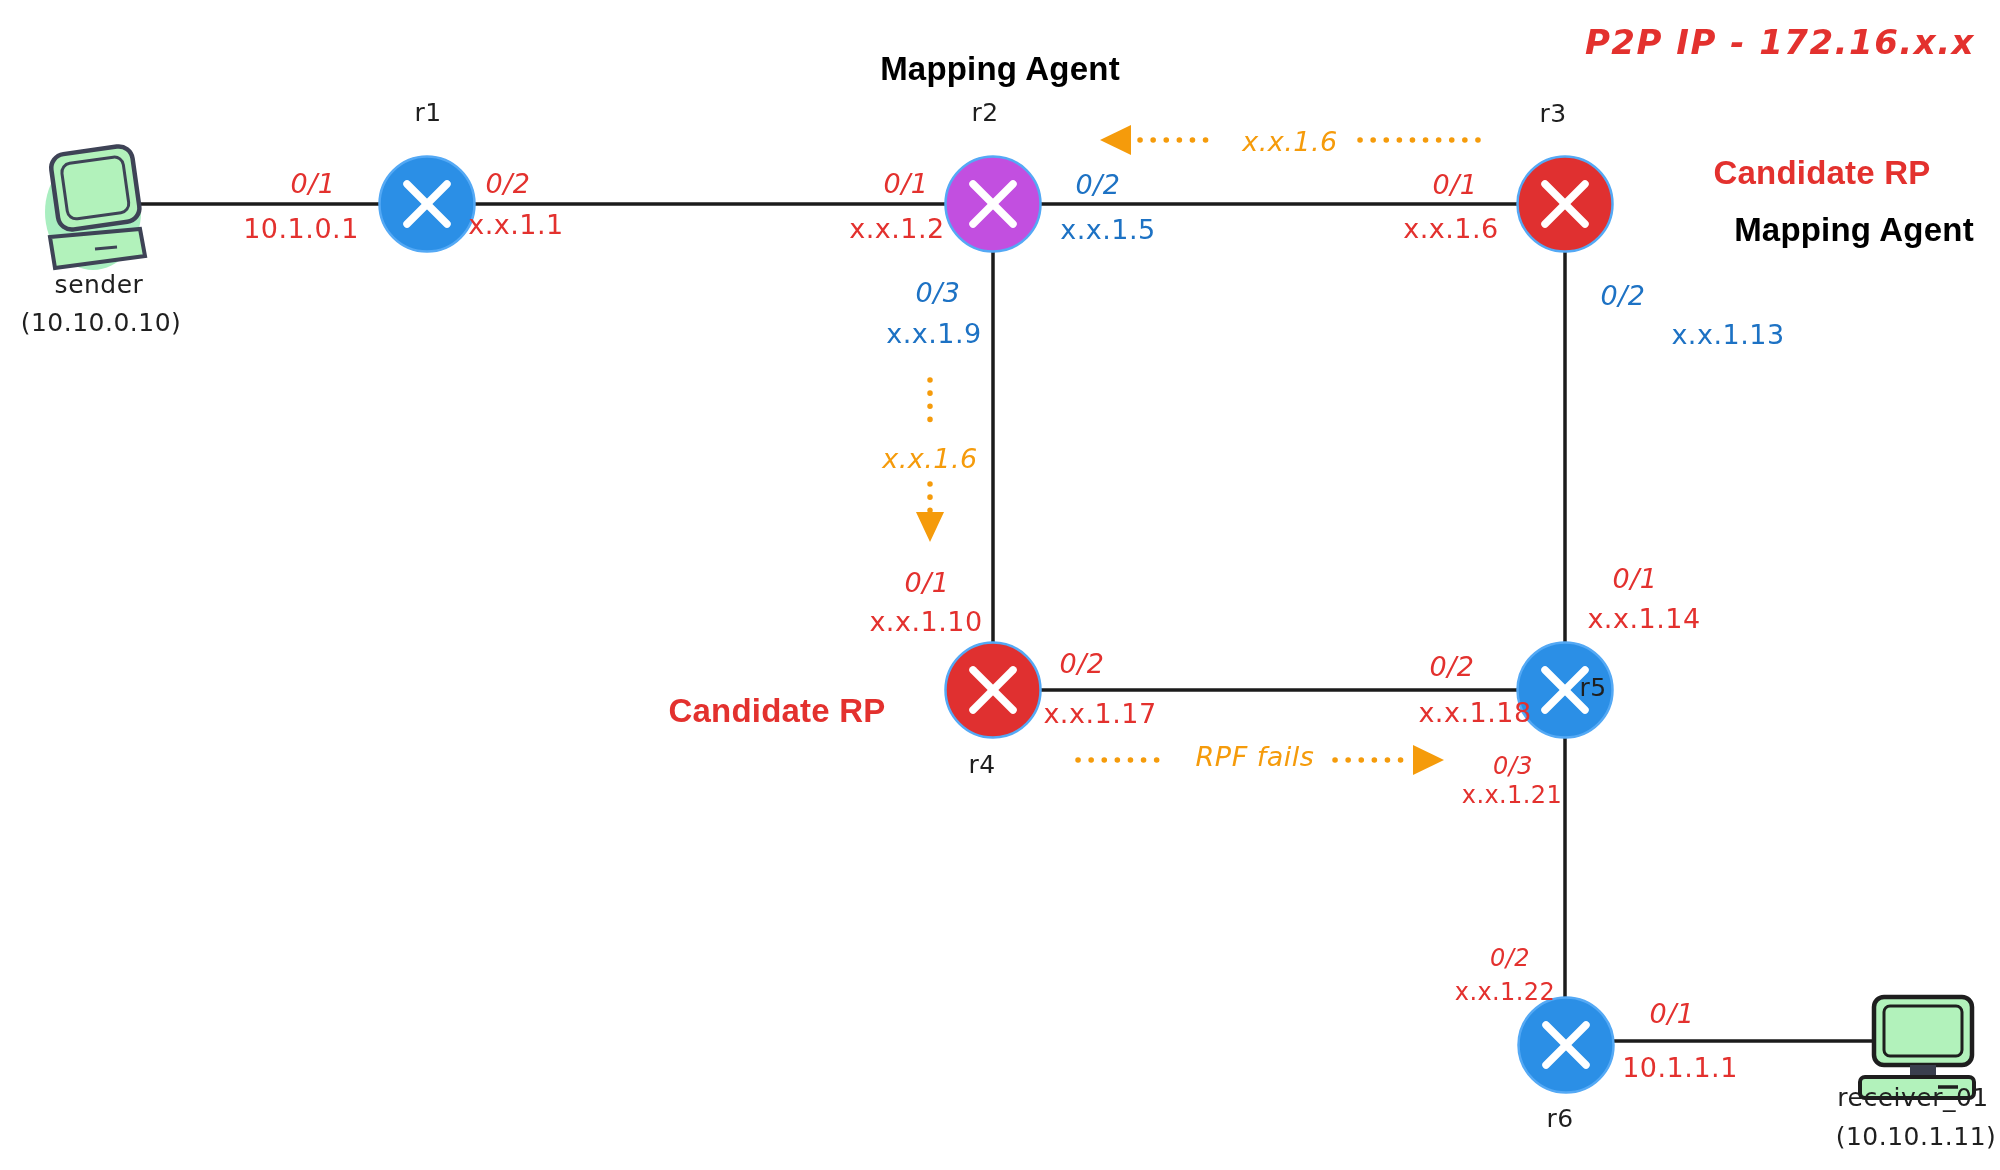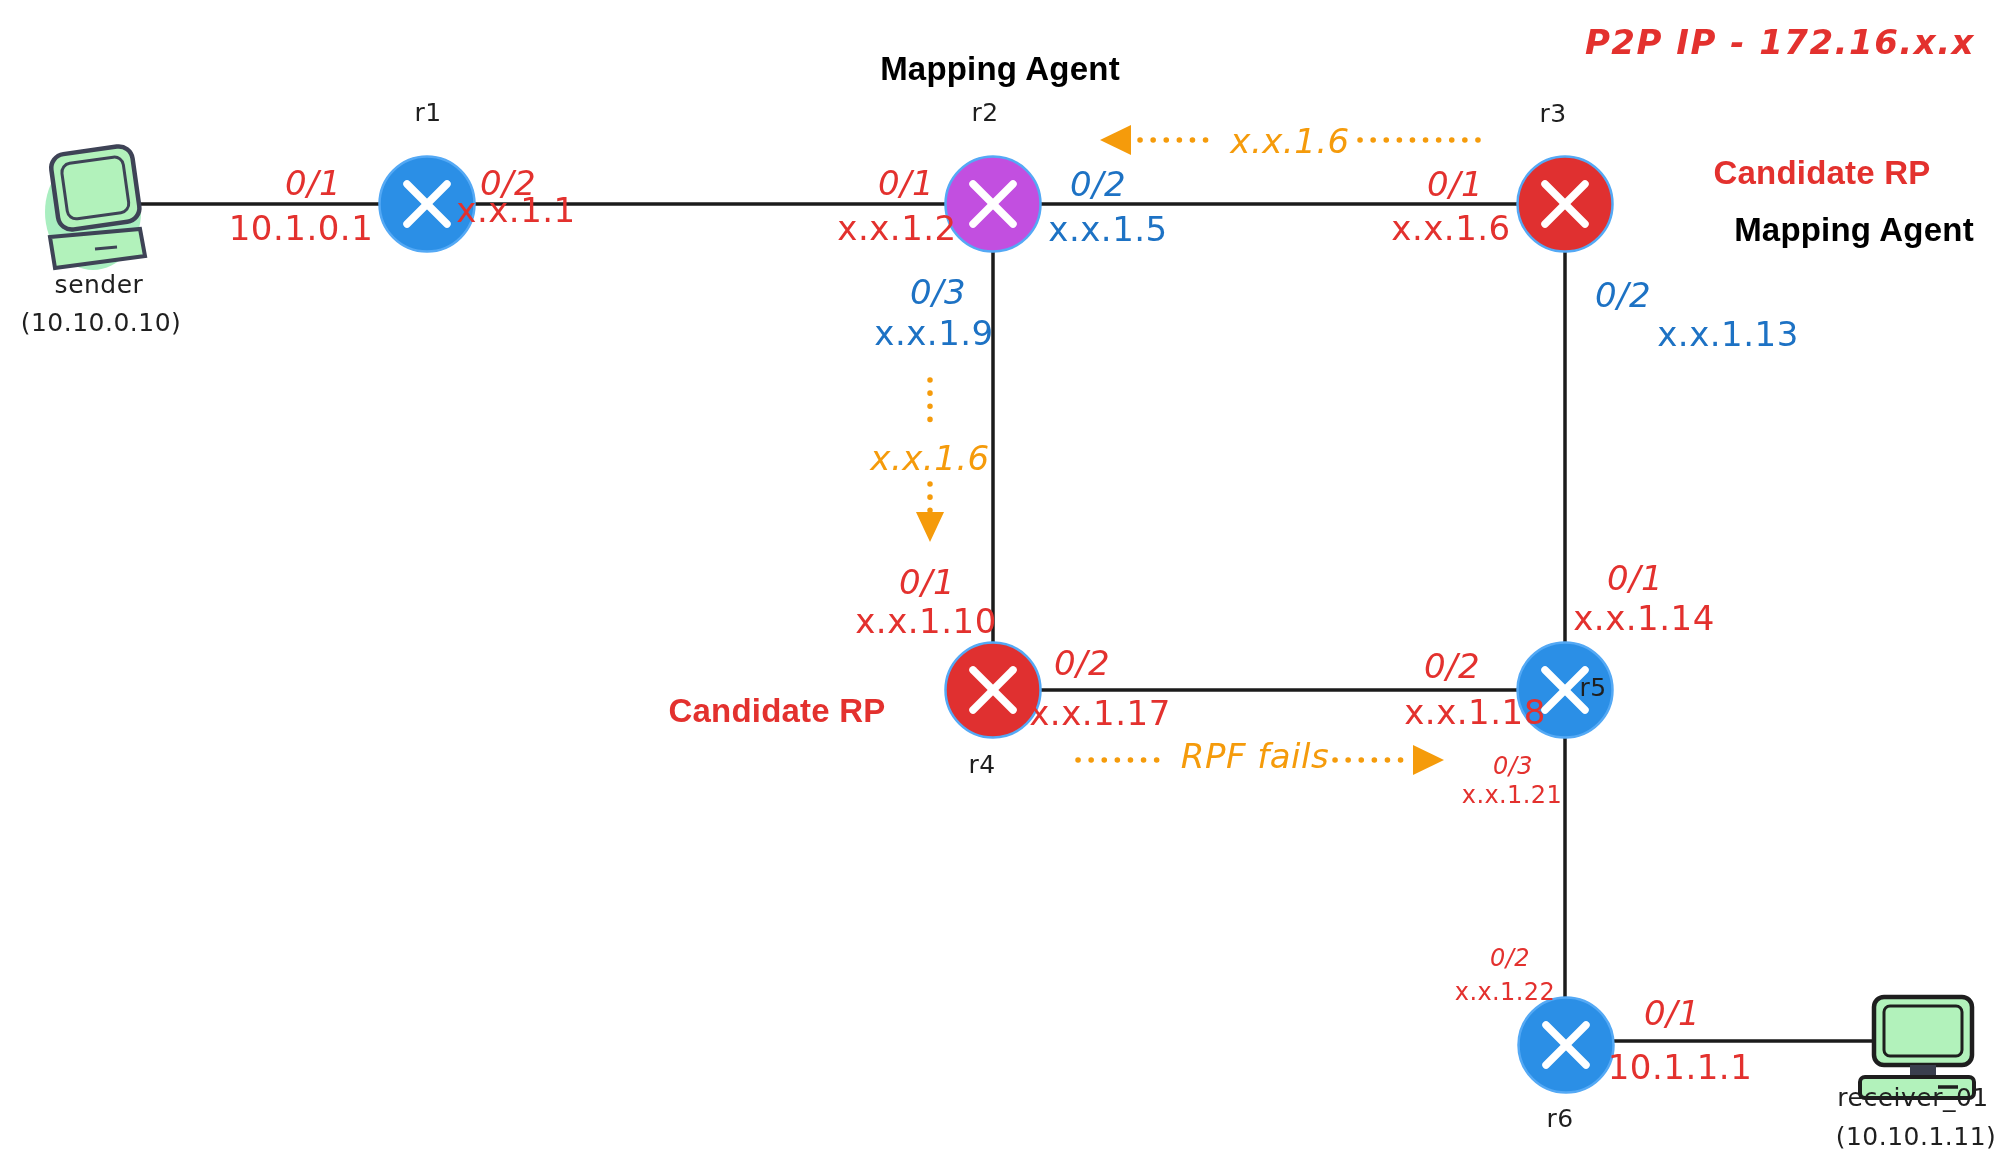--- a/index.html
+++ b/index.html
@@ -2,21 +2,21 @@
 <html><head>
 <meta charset="utf-8">
 <style>
   html,body { margin:0; padding:0; background:#ffffff; }
   .stage {
     position:relative; width:2000px; height:1170px; background:#ffffff;
     overflow:hidden; font-family:"DejaVu Sans", sans-serif;text-align:center;
   }
   svg.layer { position:absolute; left:0; top:0; }
   .lbl { position:absolute; transform:translate(-50%,-50%); white-space:nowrap; line-height:1; }
-  .hand    { font-size:34px; font-weight:500; letter-spacing:.5px; }
+  .hand    { font-size:27px; font-weight:500; letter-spacing:.5px; }
   .hand-sm { font-size:24px; font-weight:500; letter-spacing:.4px; }
   .slant   { font-style:italic; }
   .node-name { font-size:25px; font-weight:500; letter-spacing:.5px; color:#1f1f1f; }
   .red    { color:#e3312e; }
   .blue   { color:#1d72c4; }
   .orange { color:#f59b0b; }
   .purple { color:#000000;margin-left:11px; }
   .ann {
     font-family:"Liberation Sans","DejaVu Sans",sans-serif;
     font-size:33px; font-weight:700; letter-spacing:.2px;
@@ -146,21 +146,21 @@
   <div class="lbl node-name" style="left:1560px;top:1118px">r6</div>
 
   <div class="lbl node-name" style="left:99px;top:284px">sender</div>
   <div class="lbl node-name" style="left:101px;top:322px">(10.10.0.10)</div>
   <div class="lbl node-name" style="left:1913px;top:1097px">receiver_01</div>
   <div class="lbl node-name" style="left:1916px;top:1136px">(10.10.1.11)</div>
 
   <div class="lbl hand red slant" style="left:313px;top:183px">0/1</div>
   <div class="lbl hand red" style="left:301px;top:228px">10.1.0.1</div>
   <div class="lbl hand red slant" style="left:508px;top:183px">0/2</div>
-  <div class="lbl hand red" style="left:516px;top:210px">x.x.1.1</div>
+  <div class="lbl hand red" style="left:516px;top:224px">x.x.1.1</div>
 
   <div class="lbl hand red slant" style="left:906px;top:183px">0/1</div>
   <div class="lbl hand red" style="left:897px;top:228px">x.x.1.2</div>
   <div class="lbl hand blue slant" style="left:1098px;top:184px">0/2</div>
   <div class="lbl hand blue" style="left:1108px;top:229px">x.x.1.5</div>
   <div class="lbl hand blue slant" style="left:938px;top:292px">0/3</div>
   <div class="lbl hand blue" style="left:934px;top:333px">x.x.1.9</div>
 
   <div class="lbl hand red slant" style="left:1455px;top:184px">0/1</div>
   <div class="lbl hand red" style="left:1451px;top:228px">x.x.1.6</div>

